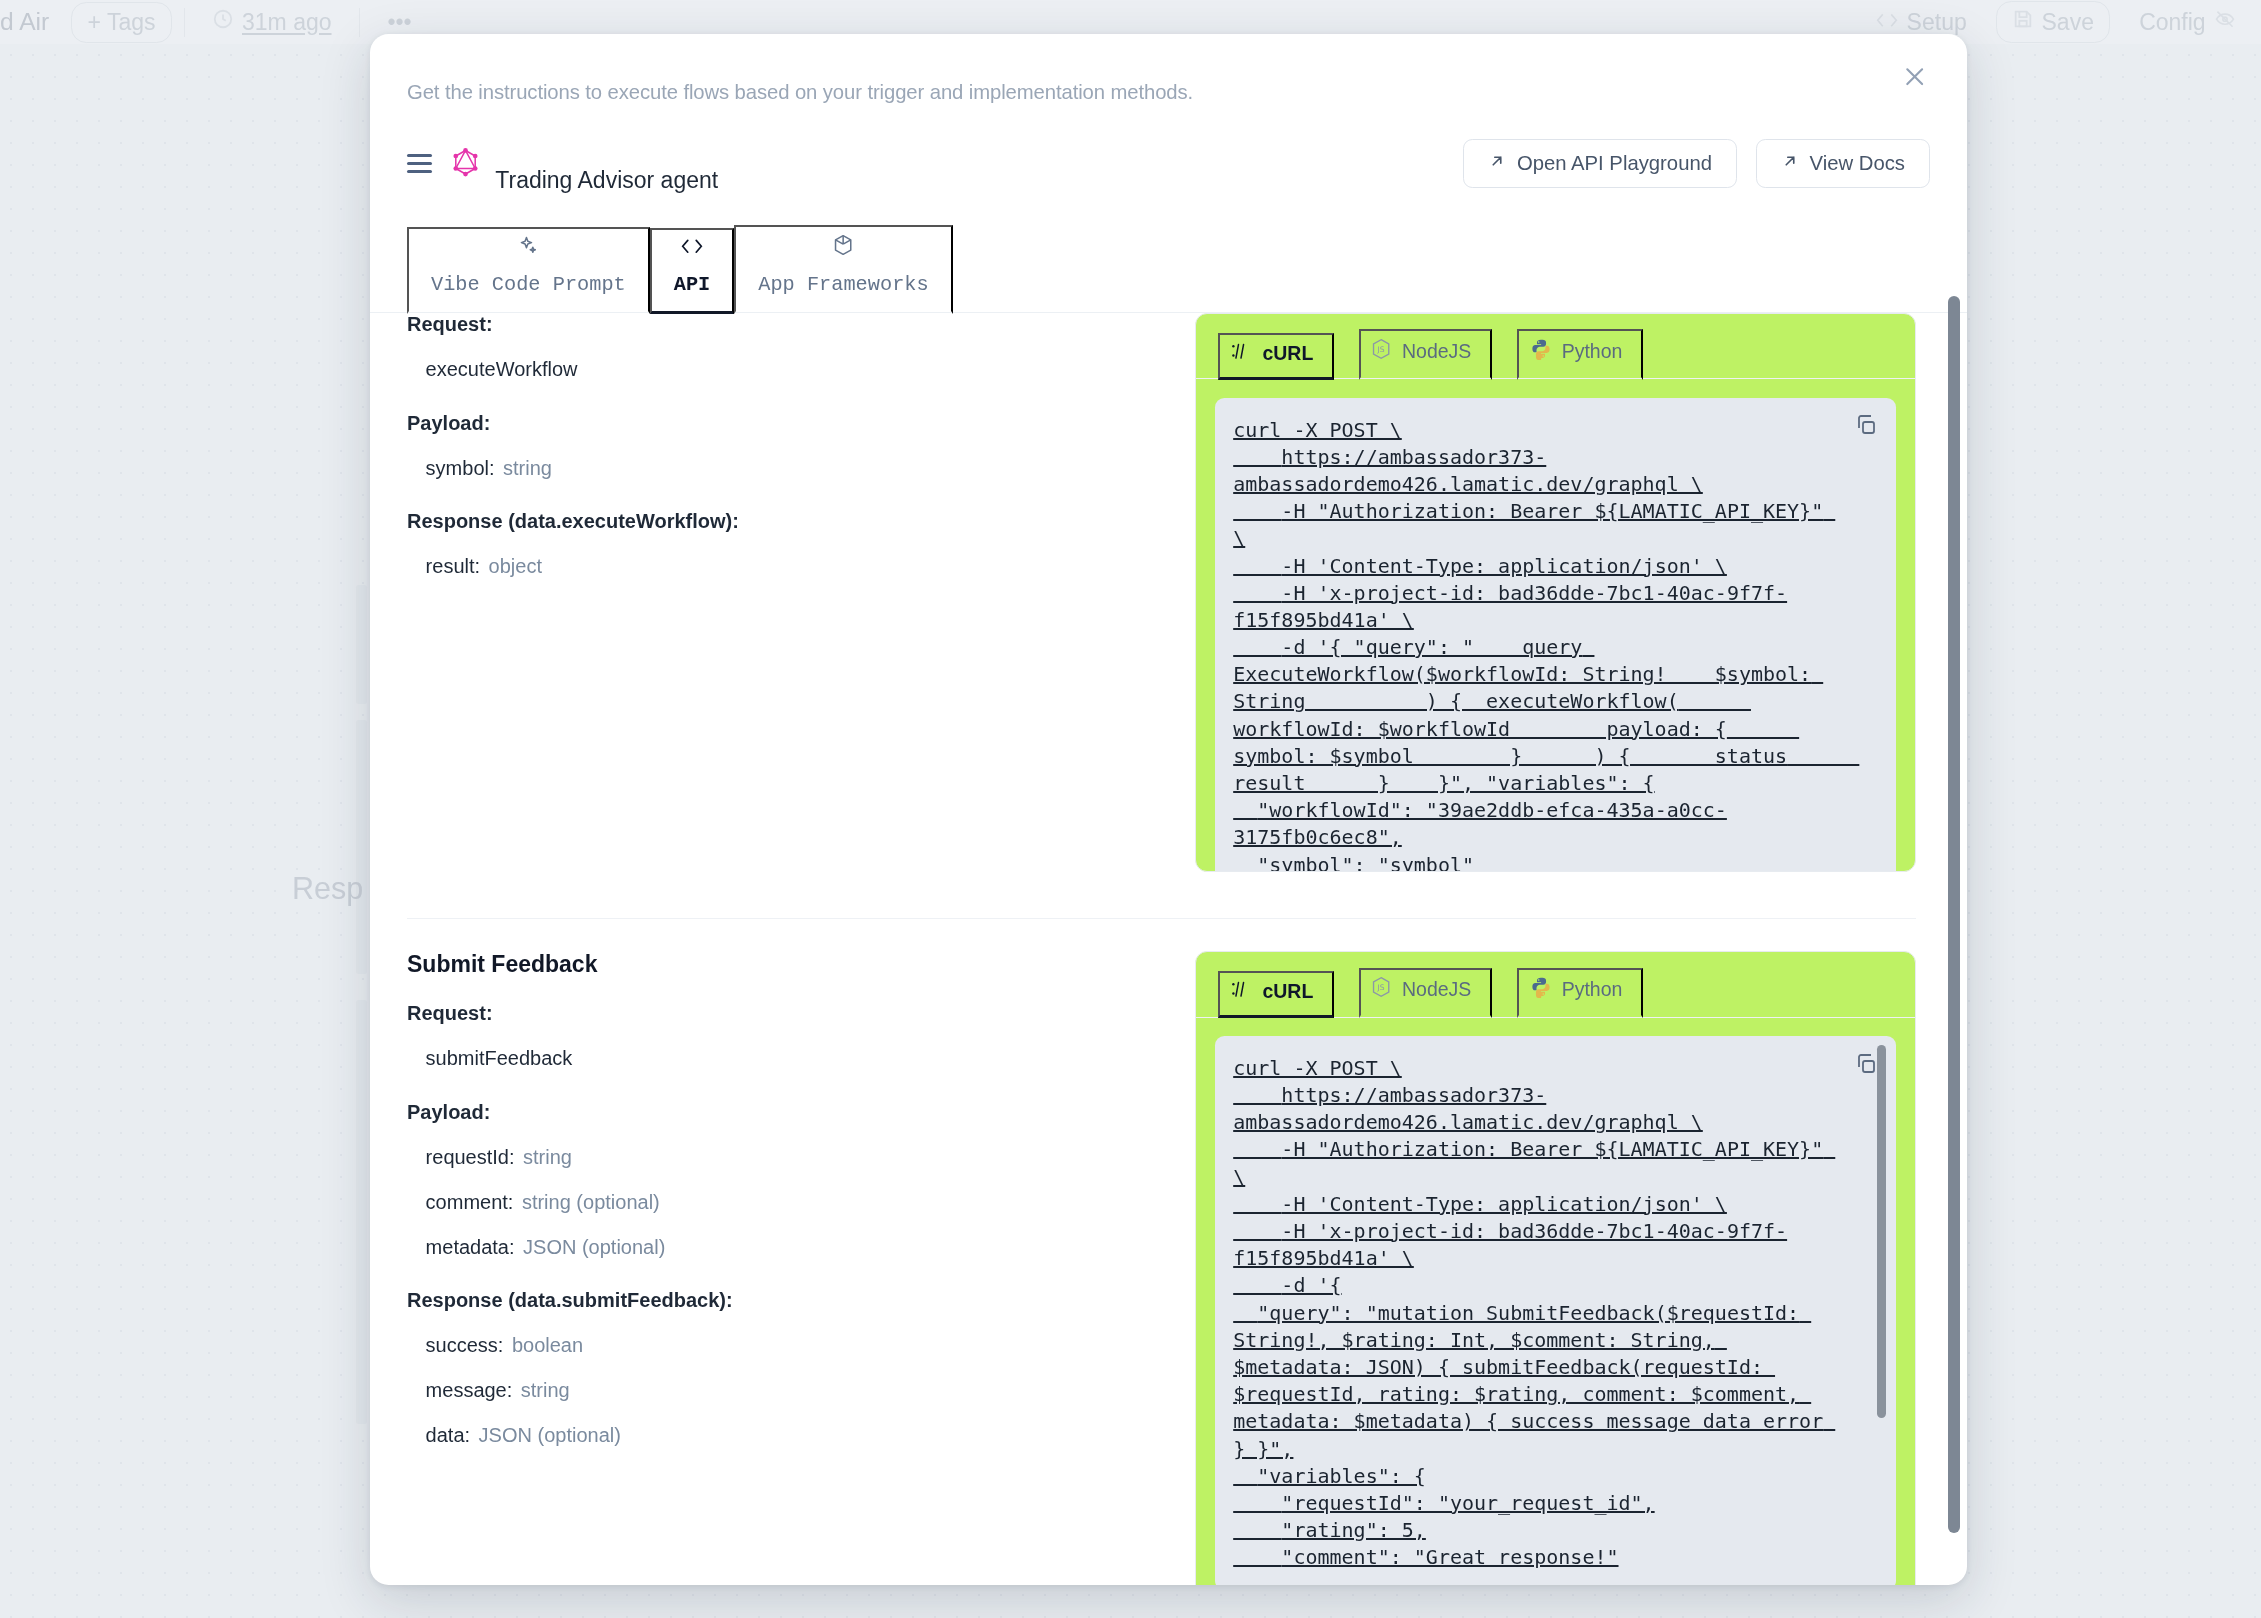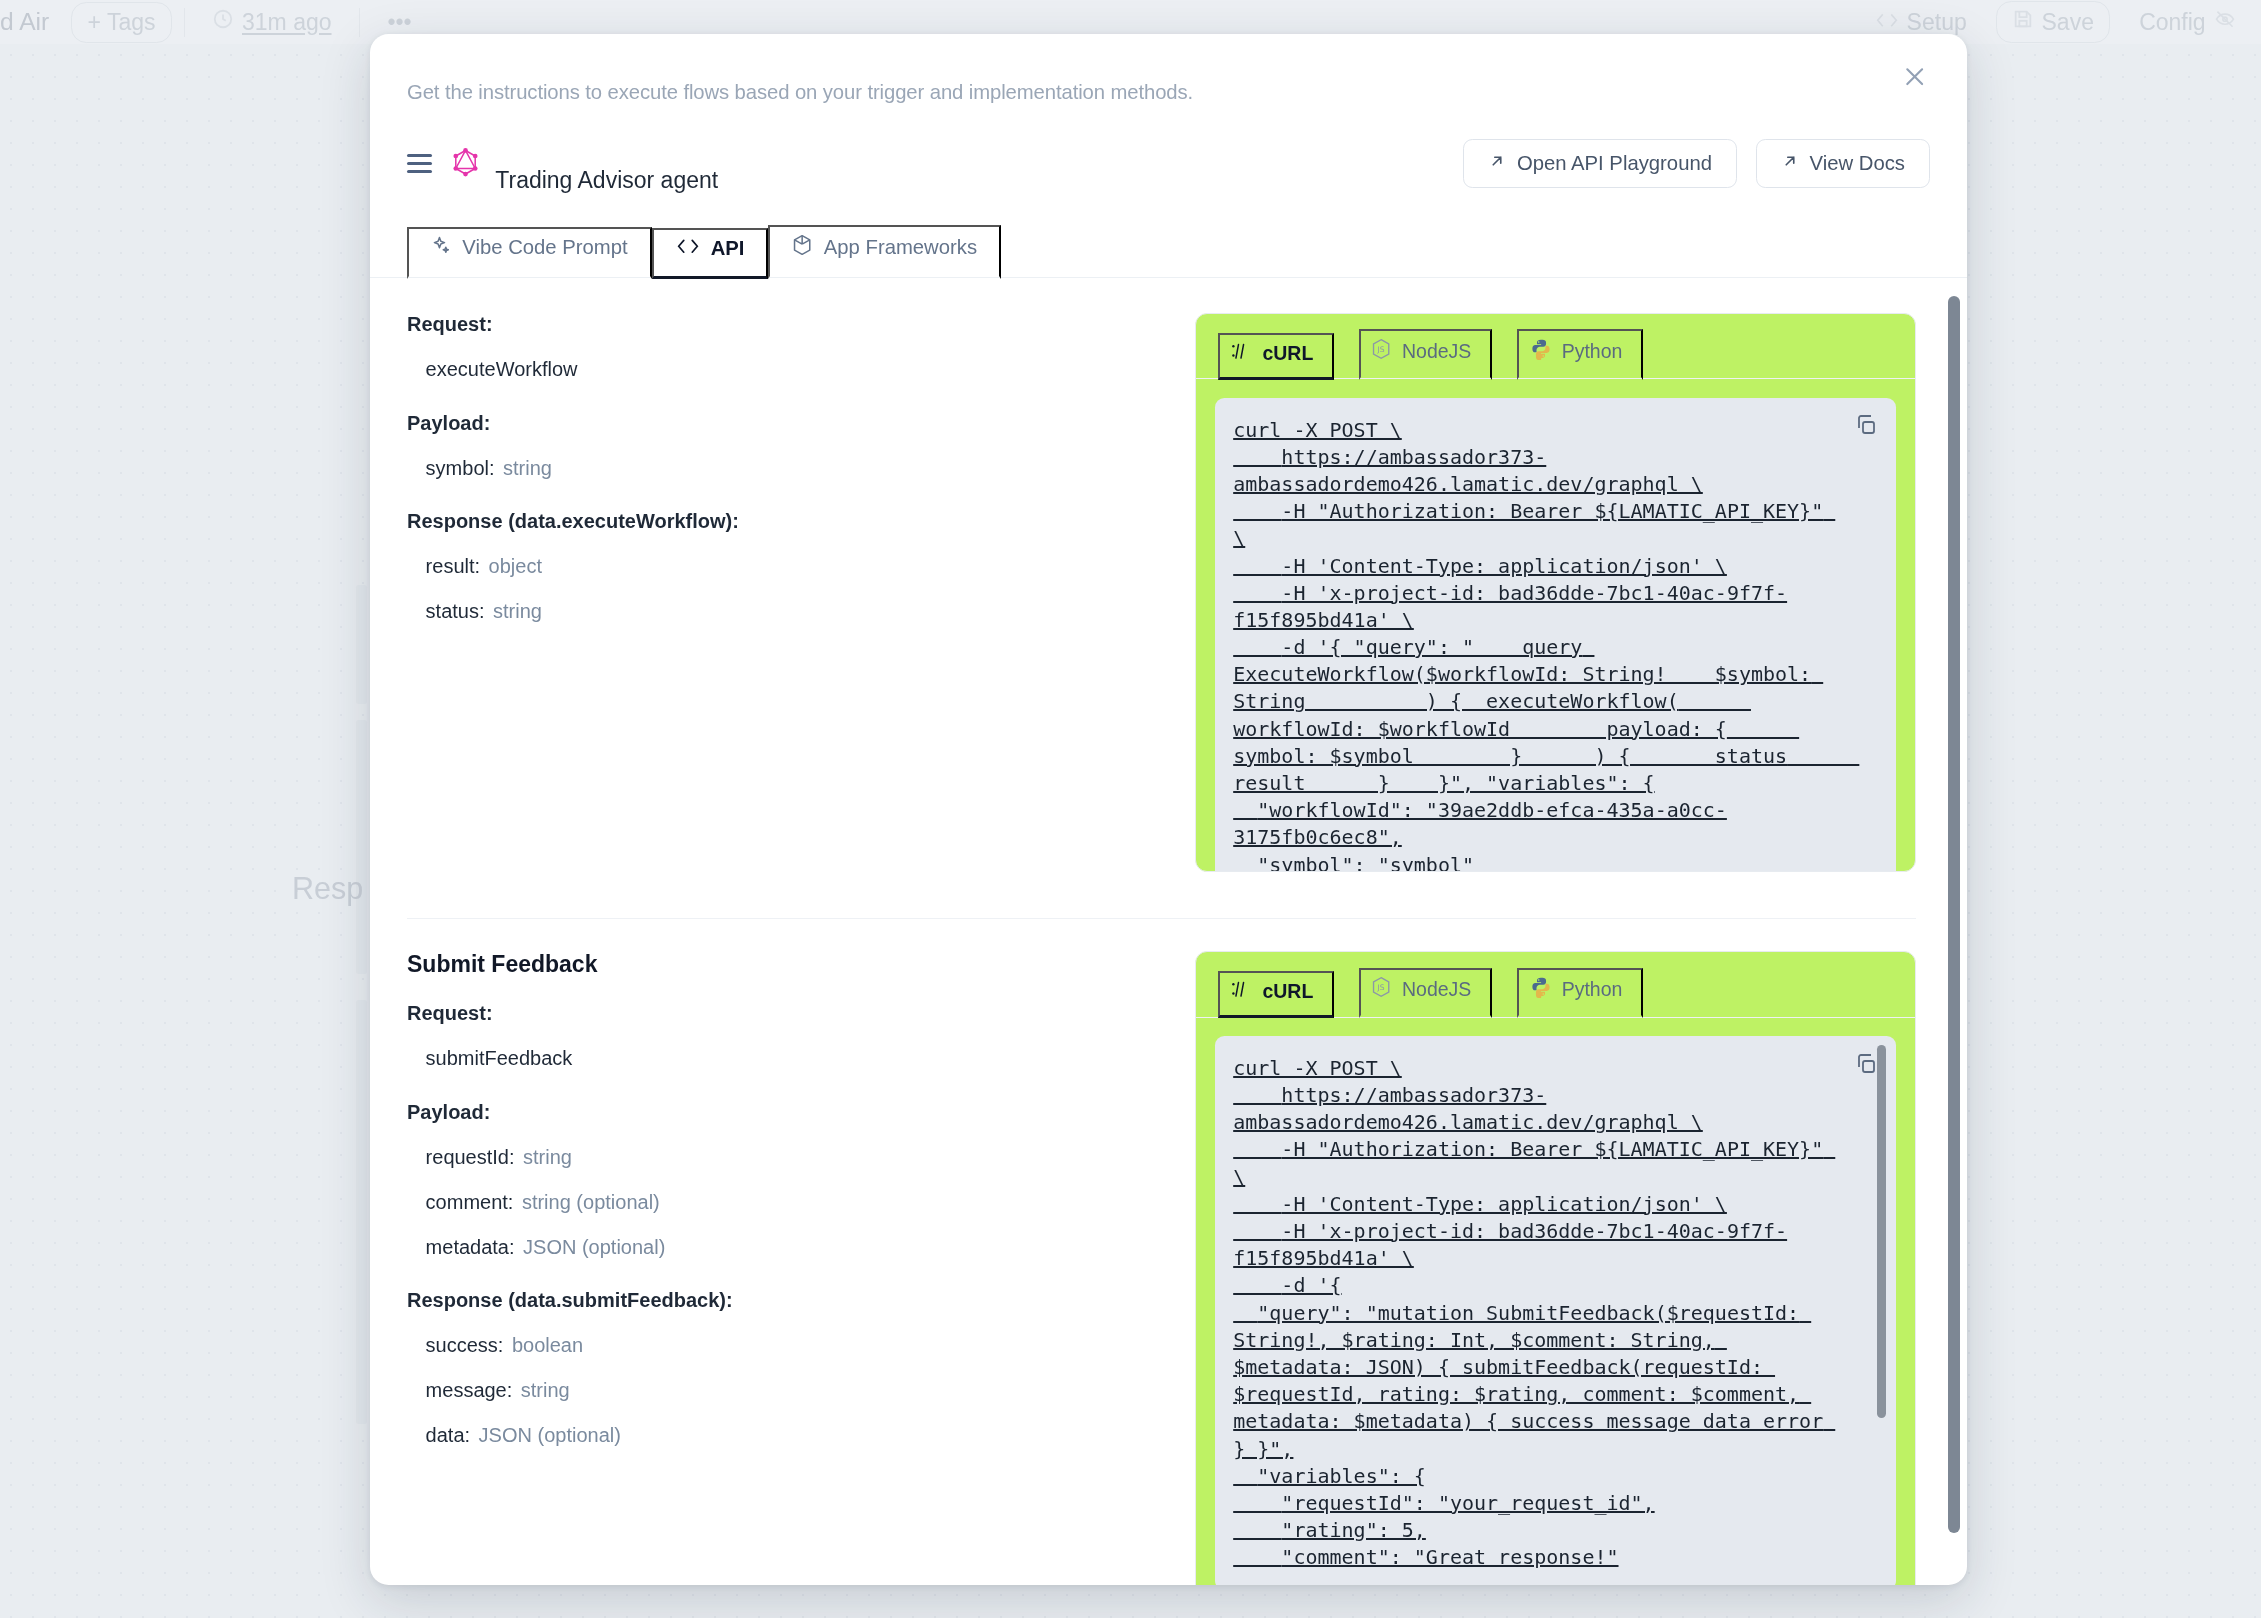--- a/index.html
+++ b/index.html
@@ -87,21 +87,21 @@
   #tabs {
     display: flex; align-items: flex-end; gap: 0;
     padding: 30.5px 37px 0 37px;
     border-bottom: 1.3px solid #ecf0f4;
   }
   .tab {
     display: flex; align-items: center; gap: 11px;
     padding: 6.8px 22px 15.3px 22px;
     font-size: 20.3px; color: #64748b; cursor: pointer;
     border-bottom: 3px solid transparent; margin-bottom: -1.7px;
-    background: transparent; font-family: Liberation Sans, sans-serif;
+    background: transparent; font-family: Liberation Mono, monospace; flex-direction: column;
   }
   .tab.active { color: #0f172a; font-weight: bold; border-bottom-color: #111827; }
 
   
   #modal-body {
     position: absolute; left: 0; right: 0; top: 247px; bottom: 0;
     overflow: hidden;
     padding: 0 0 0 0;
   }
   #modal-scroll-track {
@@ -330,23 +330,20 @@
           <div class="kv-head">Payload:</div>
           <div class="kv-row">
             <span>symbol:</span><span class="kv-type">string</span>
           </div>
         </div>
         <div class="kv-block">
           <div class="kv-head">Response (data.executeWorkflow):</div>
           <div class="kv-row">
             <span>result:</span><span class="kv-type">object</span>
           </div>
-          <div class="kv-row">
-            <span>status:</span><span class="kv-type">string</span>
-          </div>
         </div>
       </div>
 
       <div class="right-col">
         <div class="code-card codebox-fixed">
           <div class="code-tabs">
             <button class="code-tab active">
               <span>
                 <svg width="22" height="18.6" viewBox="0 0 26 22" fill="none" stroke="#0f172a" stroke-width="1.8" stroke-linecap="round">
                   <circle cx="4" cy="5" r="1.4" fill="#0f172a" stroke="none"></circle>

